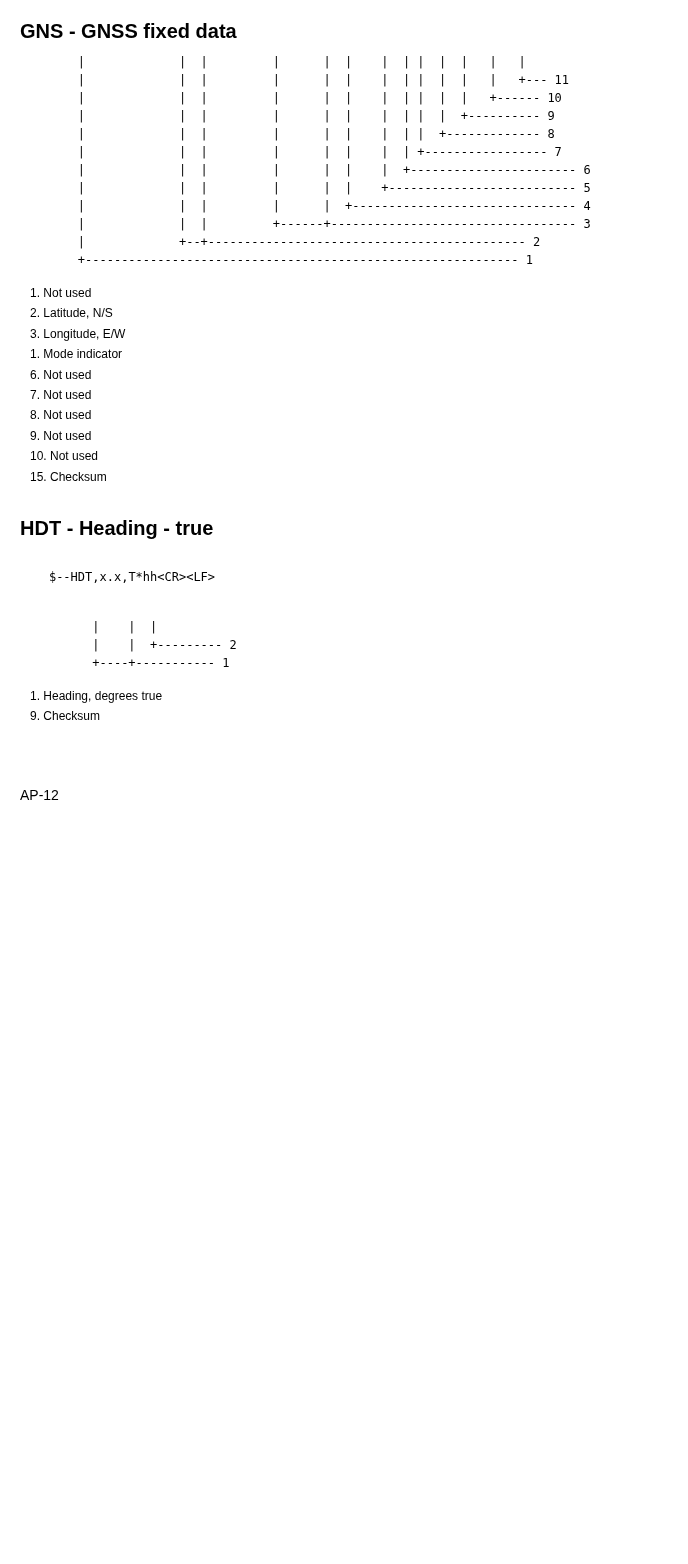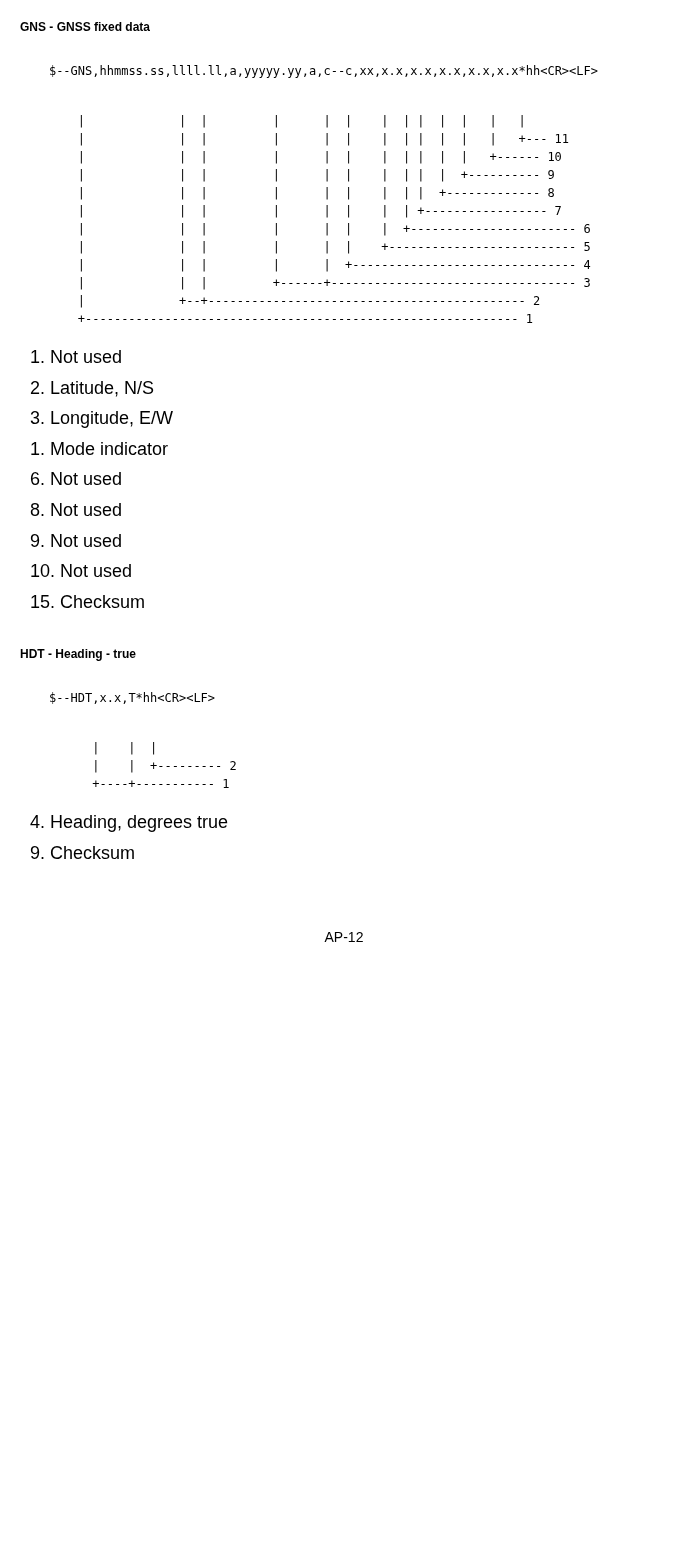--- a/index.html
+++ b/index.html
@@ -9,94 +9,91 @@
     }
     body {
       font-family: Arial, sans-serif;
       font-size: 14px;
       background: #ffffff;
       color: #000000;
       width: 688px;
       padding: 20px 20px 40px 20px;
     }
     h2 {
-      font-size: 12px;
+      font-size: 20px;
       font-weight: bold;
       margin-bottom: 10px;
     }
     .section {
       margin-bottom: 30px;
     }
     .code-block {
       font-family: monospace;
       font-size: 12px;
       white-space: pre;
       margin-bottom: 14px;
       line-height: 1.5;
     }
     .field-list {
       list-style: none;
       padding-left: 10px;
       margin-bottom: 10px;
     }
     .field-list li {
-      font-size: 18px;
+      font-size: 12px;
       line-height: 1.7;
     }
     .page-number {
-      text-align: center;
       font-size: 14px;
       margin-top: 60px;
       font-weight: normal;
     }
   </style>
 </head>
 <body>
 
 <div class="section">
   <h2>GNS - GNSS fixed data</h2>
 
-  <div class="code-block">
-    <span>$--GNS,hhmmss.ss,llll.ll,a,yyyyy.yy,a,c--c,xx,x.x,x.x,x.x,x.x,x.x*hh&lt;CR&gt;&lt;LF&gt;</span>
-  </div>
   <div class="code-block" id="gns-diagram">        |             |  |         |      |  |    |  | |  |  |   |   |
         |             |  |         |      |  |    |  | |  |  |   |   +--- 11
         |             |  |         |      |  |    |  | |  |  |   +------ 10
         |             |  |         |      |  |    |  | |  |  +---------- 9
         |             |  |         |      |  |    |  | |  +------------- 8
         |             |  |         |      |  |    |  | +----------------- 7
         |             |  |         |      |  |    |  +----------------------- 6
         |             |  |         |      |  |    +-------------------------- 5
         |             |  |         |      |  +------------------------------- 4
         |             |  |         +------+---------------------------------- 3
         |             +--+-------------------------------------------- 2
         +------------------------------------------------------------ 1</div>
 
   <ul class="field-list" id="gns-fields">
       <li>1. Not used</li>
       <li>2. Latitude, N/S</li>
       <li>3. Longitude, E/W</li>
       <li>1. Mode indicator</li>
       <li>6. Not used</li>
+      <li>7. Not used</li>
       <li>8. Not used</li>
       <li>9. Not used</li>
       <li>10. Not used</li>
       <li>15. Checksum</li>
     </ul>
 </div>
 
 <div class="section">
   <h2>HDT - Heading - true</h2>
 
   <div class="code-block">
     <span>$--HDT,x.x,T*hh&lt;CR&gt;&lt;LF&gt;</span>
   </div>
   <div class="code-block" id="hdt-diagram">          |    |  |
           |    |  +--------- 2
           +----+----------- 1</div>
 
   <ul class="field-list" id="hdt-fields">
-      <li>4. Heading, degrees true</li>
+      <li>1. Heading, degrees true</li>
       <li>9. Checksum</li>
     </ul>
 </div>
 
 <div class="page-number">AP-12</div>
 
 </body></html>

